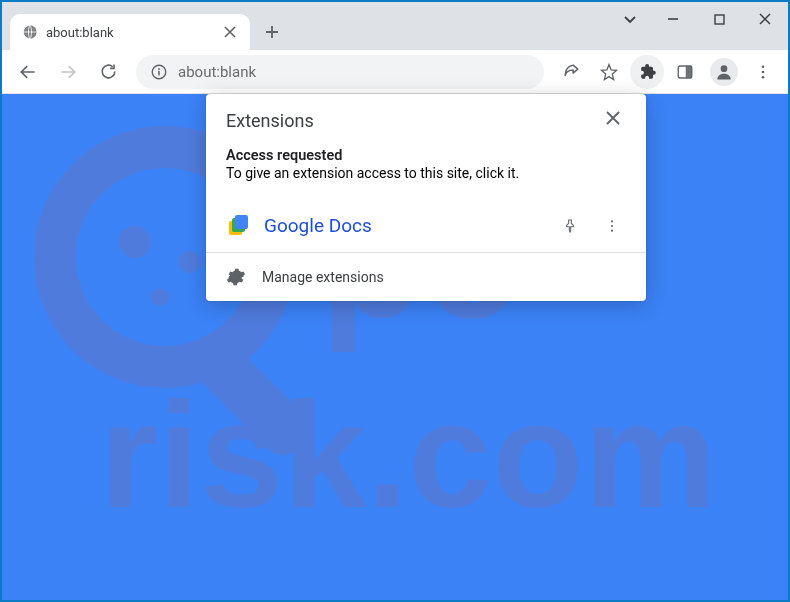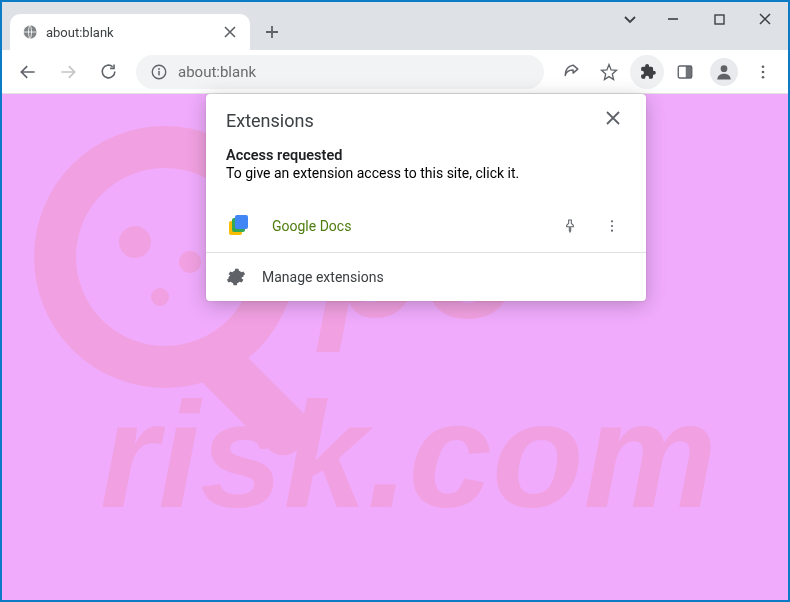--- a/index.html
+++ b/index.html
@@ -83,22 +83,21 @@
     }
     .action-btn.puzzle { color: #3c4043; }
     .avatar {
       width: 28px; height: 28px; border-radius: 50%; background: #e8eaed;
       display: flex; align-items: center; justify-content: center; margin: 0 4px;
     }
     
     .content {
       position: relative;
       height: calc(100% - 92px);
-      background: #f0abfc;
-      font-style: italic;
+      background: #3b82f6;
     }
     .watermark {
       position: absolute; inset: 0;
       display: flex; align-items: center; justify-content: center;
       pointer-events: none;
       overflow: hidden;
     }
     .watermark svg { opacity: 0.10; }
     
     .popup {
@@ -122,21 +121,21 @@
     .popup-section {
       padding: 8px 20px 16px 20px;
     }
     .section-heading { font-size: 14.5px; font-weight: 600; color: #202124; }
     .section-text { font-size: 14px; color: #000000; line-height: 1.4; }
     .ext-row {
       display: flex; align-items: center; gap: 14px;
       padding: 12px 20px;
     }
     .ext-icon { width: 24px; height: 24px; }
-    .ext-name { flex: 1; font-size: 14px; color: #4d7c0f; margin-left: 8px; }
+    .ext-name { flex: 1; font-size: 19px; color: #1d4ed8; }
     .pin-btn, .ext-menu { width: 28px; height: 28px; display:flex; align-items:center; justify-content:center; color:#5f6368; cursor:pointer; border-radius:50%; }
     .divider { height: 1px; background: #e0e0e0; }
     .manage-row {
       display: flex; align-items: center; gap: 16px;
       padding: 14px 20px;
       cursor: pointer;
     }
     .manage-row .gear { width: 20px; height: 20px; color: #5f6368; }
     .manage-row .label { font-size: 14px; color: #3c4043; }
   </style>

